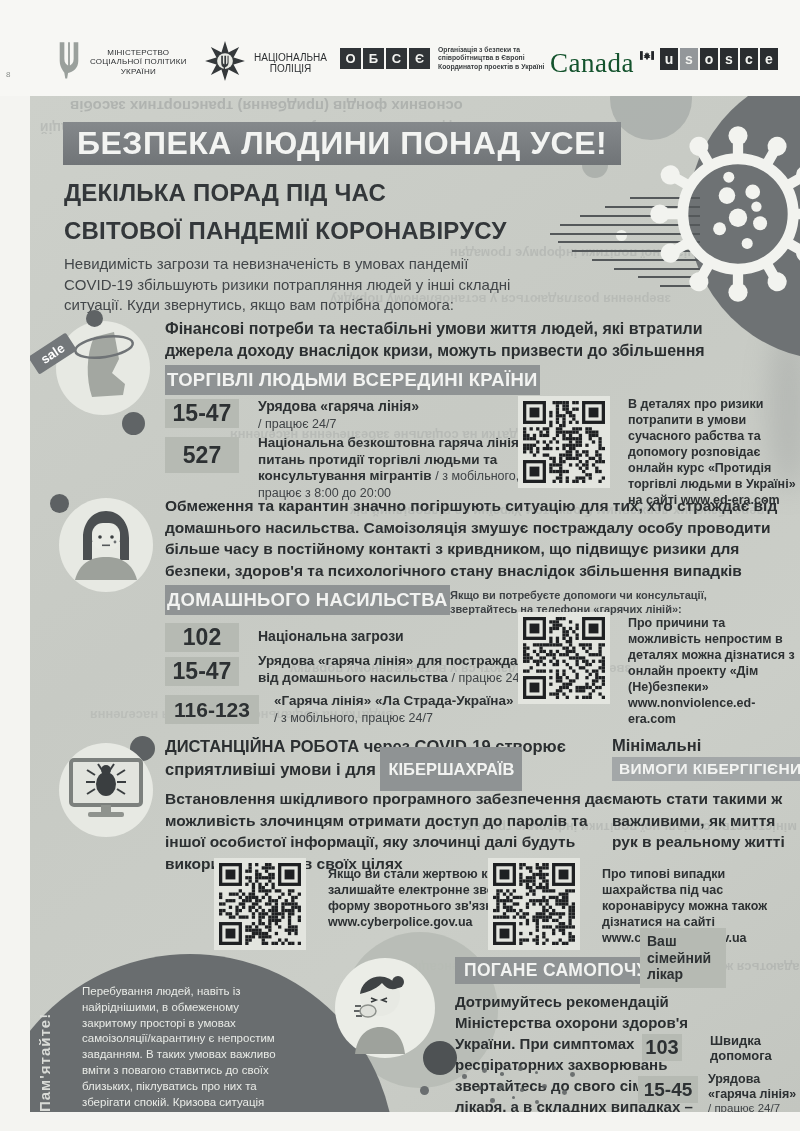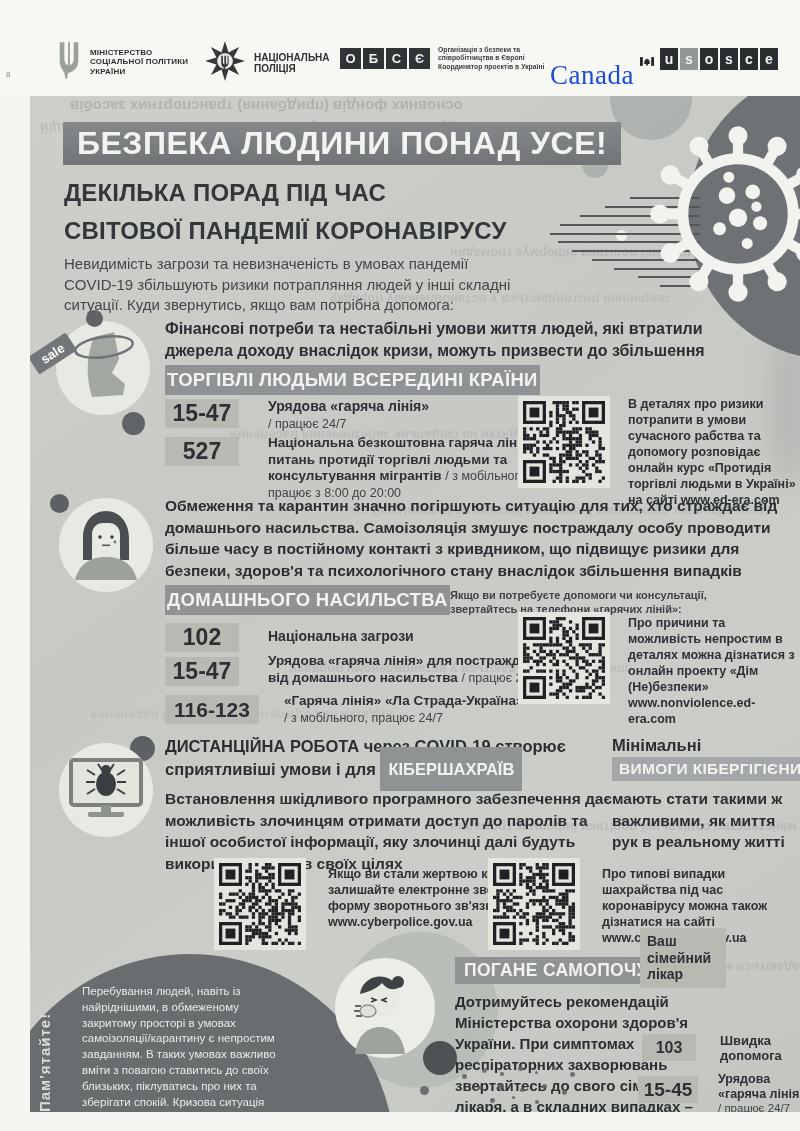--- a/index.html
+++ b/index.html
@@ -1,32 +1,32 @@
 <!DOCTYPE html>
 <html lang="uk"><head>
 <meta charset="utf-8">
 <style>
   html,body{margin:0;padding:0;background:#e9e9e6;}
   .page{position:relative;width:800px;height:1131px;background:#f4f4f1;overflow:hidden;
         font-family:"Liberation Sans",sans-serif;color:#2f3335;}
   
   .header{position:absolute;left:0;top:0;width:800px;height:96px;background:#f7f7f4;z-index:5;}
   .logo{position:absolute;display:flex;align-items:center;gap:8px;}
-  .logo-text{font-weight:bold;color:#2e3133;}
+  .logo-text{font-weight:normal;color:#2e3133;text-align:center;}
   .ministry{left:56px;top:40px;}
   .ministry .logo-text{font-size:8px;line-height:9.5px;letter-spacing:.2px;}
   .police{left:204px;top:40px;}
   .police .logo-text{font-size:10px;line-height:11.5px;}
   .osce{left:340px;top:46px;}
   .tiles{display:flex;gap:2px;}
   .tile{width:21px;height:21px;background:#303437;color:#f2f3f0;font-weight:bold;font-size:13px;
         display:flex;align-items:center;justify-content:center;}
   .osce-lines{font-size:6.8px;line-height:8.4px;font-weight:bold;color:#3a3e40;}
   .canada{left:550px;top:48px;}
-  .canada-word{font-family:"Liberation Serif",serif;font-size:27px;color:#1d4ed8;letter-spacing:.5px;margin-top:12px;}
+  .canada-word{font-family:"Liberation Serif",serif;font-size:27px;color:#14532d;letter-spacing:.5px;}
   .canada-flag{position:relative;top:-9px;left:-2px;}
   .usosce{left:660px;top:48px;}
   .usosce .tile{width:18px;height:22px;background:#2a2d30;font-size:14px;text-transform:lowercase;}
   .usosce .tile.lt{background:#93979a;}
   .margin-mark{position:absolute;left:6px;top:70px;font-size:8px;color:#8a8e8a;}
   
   .paper{position:absolute;left:30px;top:96px;width:770px;height:1016px;overflow:hidden;
          background:linear-gradient(145deg,#cdd0ca 0%,#c7cac4 40%,#cbcec8 70%,#c3c6c0 100%);}
   .bleed{position:absolute;transform:rotate(180deg);color:#62666a;font-weight:bold;
          filter:blur(.6px);white-space:nowrap;pointer-events:none;}
@@ -45,21 +45,21 @@
   #speedlines{position:absolute;left:528px;top:98px;width:142px;display:flex;flex-direction:column;align-items:flex-end;}
   #speedlines span{display:block;height:2px;background:#54585a;margin:3.4px 0;}
   
   .iconcircle{position:absolute;width:94px;height:94px;border-radius:50%;background:#e7e9e3;}
   .lead{position:absolute;font-weight:bold;color:#2b2f31;}
   .badge{position:absolute;background:#8f9394;color:#f2f3f1;font-weight:bold;
          padding:4px 2px;letter-spacing:.3px;white-space:nowrap;}
   .hint{position:absolute;font-size:11px;font-weight:bold;color:#3e4245;line-height:13.5px;}
   .numbox{position:absolute;background:#b6bab3;color:#2d3133;font-weight:bold;
           display:flex;align-items:center;justify-content:center;}
-  .lbl{position:absolute;font-size:14px;line-height:17px;color:#2d3133;margin-left:10px;}
+  .lbl{position:absolute;font-size:14px;line-height:17px;color:#2d3133;}
   .lbl b{font-weight:bold;}
   .lbl .note{font-weight:normal;font-size:12.5px;color:#3f4346;}
   .qrbox{position:absolute;width:92px;height:92px;background:#e3e5df;padding:5px;box-sizing:border-box;}
   .qrbox svg{display:block;width:82px;height:82px;}
   .qrtext{position:absolute;font-size:12.5px;font-weight:bold;line-height:16px;color:#2d3133;}
   .saletag{position:absolute;left:0px;top:247px;background:#73777a;color:#fff;font-weight:bold;
            font-size:13px;padding:3px 10px;transform:rotate(-33deg);border-radius:2px;}
   .inlinebadge{background:#8f9394;color:#f2f3f1;font-weight:bold;padding:13px 8px;white-space:nowrap;}
   
   .blob{position:absolute;left:-45px;top:858px;width:410px;height:410px;border-radius:50%;background:#696d6f;}
@@ -259,21 +259,21 @@
     <div class="dot" style="left:92px;top:316px;width:23px;height:23px;background:#606466"></div>
 
     <div class="lead" style="left:135px;top:222px;width:606px;font-size:16px;line-height:22px">Фінансові потреби та нестабільні умови життя людей, які втратили джерела доходу внаслідок кризи, можуть призвести до збільшення випадків</div>
     <div class="badge" style="left:135px;top:269px;font-size:18.5px">ТОРГІВЛІ ЛЮДЬМИ ВСЕРЕДИНІ КРАЇНИ</div>
 
     <div class="numbox" style="left:135px;top:303px;width:74px;height:29px;font-size:23px">15-47</div>
     <div class="lbl" style="left:228px;top:302px;width:280px">
       <b>Урядова «гаряча лінія»</b><br>
       <span class="note">/ працює 24/7</span>
     </div>
-    <div class="numbox" style="left:135px;top:341px;width:74px;height:29px;font-size:23px">527</div>
+    <div class="numbox" style="left:135px;top:341px;width:74px;height:36px;font-size:23px">527</div>
     <div class="lbl" style="left:228px;top:339px;width:278px;font-size:13.5px;line-height:16.5px">
       <b>Національна безкоштовна гаряча лінія з питань протидії торгівлі людьми та консультування мігрантів</b>
       <span class="note">/ з мобільного, працює з 8:00 до 20:00</span>
     </div>
 
     <div class="qrbox" style="left:488px;top:300px">
         <svg class="qr" viewBox="0 0 82 82">
           <rect x="29.52" y="0" width="3.28" height="3.28" fill="#1e2022"></rect>
           <rect x="32.8" y="0" width="3.28" height="3.28" fill="#1e2022"></rect>
           <rect x="36.08" y="0" width="3.28" height="3.28" fill="#1e2022"></rect>
@@ -1236,21 +1236,21 @@
       </svg>
     </div>
     <div class="dot" style="left:393px;top:945px;width:34px;height:34px;background:#4e5254"></div>
     <div class="dot" style="left:390px;top:990px;width:9px;height:9px;background:#6a6e70"></div>
     <div id="dottrail"></div>
 
     <div class="badge" style="left:425px;top:861px;font-size:17.5px;padding:3px 9px">ПОГАНЕ САМОПОЧУТТЯ</div>
     <div class="lead" style="left:425px;top:895px;width:240px;font-size:15px;line-height:21px">Дотримуйтесь рекомендацій Міністерства охорони здоров'я України. При симптомах респіраторних захворювань звертайтесь до свого сімейного лікаря, а в складних випадках – викликайте швидку допомогу</div>
 
     <div class="docbox">Ваш сімейний лікар</div>
-    <div class="numbox" style="left:612px;top:938px;width:54px;height:27px;font-size:16px">103</div>
+    <div class="numbox" style="left:612px;top:938px;width:40px;height:27px;font-size:20px">103</div>
     <div class="lbl" style="left:680px;top:937px;width:96px;font-size:13px;line-height:15px;font-weight:bold">Швидка допомога</div>
     <div class="numbox" style="left:608px;top:980px;width:60px;height:27px;font-size:19px">15-45</div>
     <div class="lbl" style="left:678px;top:976px;width:96px;font-size:12.5px;line-height:14.5px">
       <b>Урядова «гаряча лінія»</b><br>
       <span class="note" style="font-size:11.5px">/ працює 24/7</span>
     </div>
   <div class="dot" style="left: 432px; top: 978px; width: 4.72444px; height: 4.72444px; background: rgb(92, 96, 98); opacity: 0.85;"></div>
       <div class="dot" style="left: 452px; top: 972px; width: 4.93186px; height: 4.93186px; background: rgb(92, 96, 98); opacity: 0.85;"></div>
       <div class="dot" style="left: 470px; top: 976px; width: 3.54941px; height: 3.54941px; background: rgb(92, 96, 98); opacity: 0.85;"></div>
       <div class="dot" style="left: 488px; top: 970px; width: 4.55795px; height: 4.55795px; background: rgb(92, 96, 98); opacity: 0.85;"></div>

